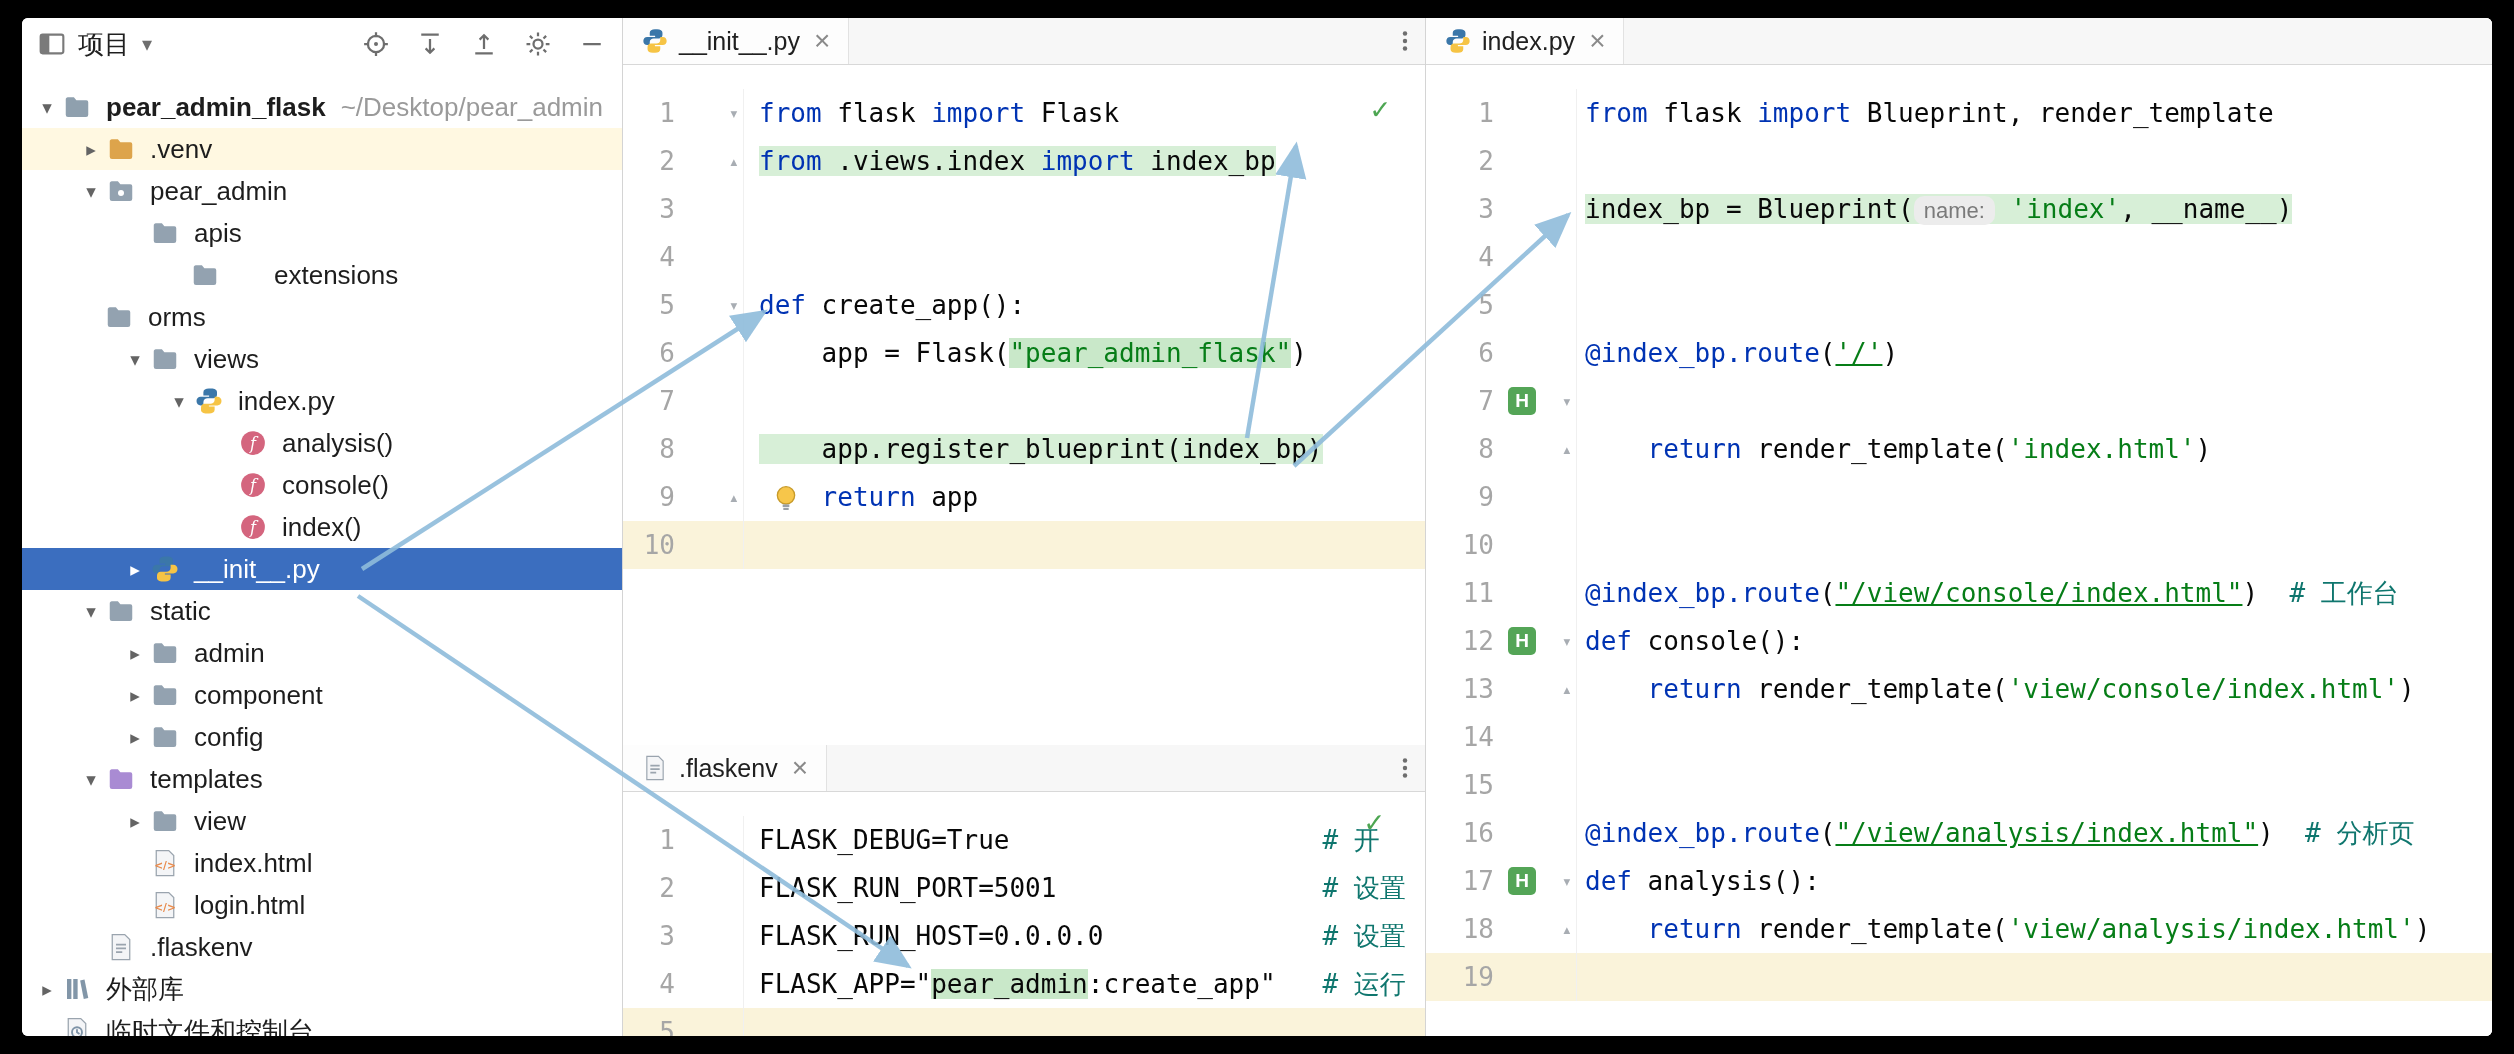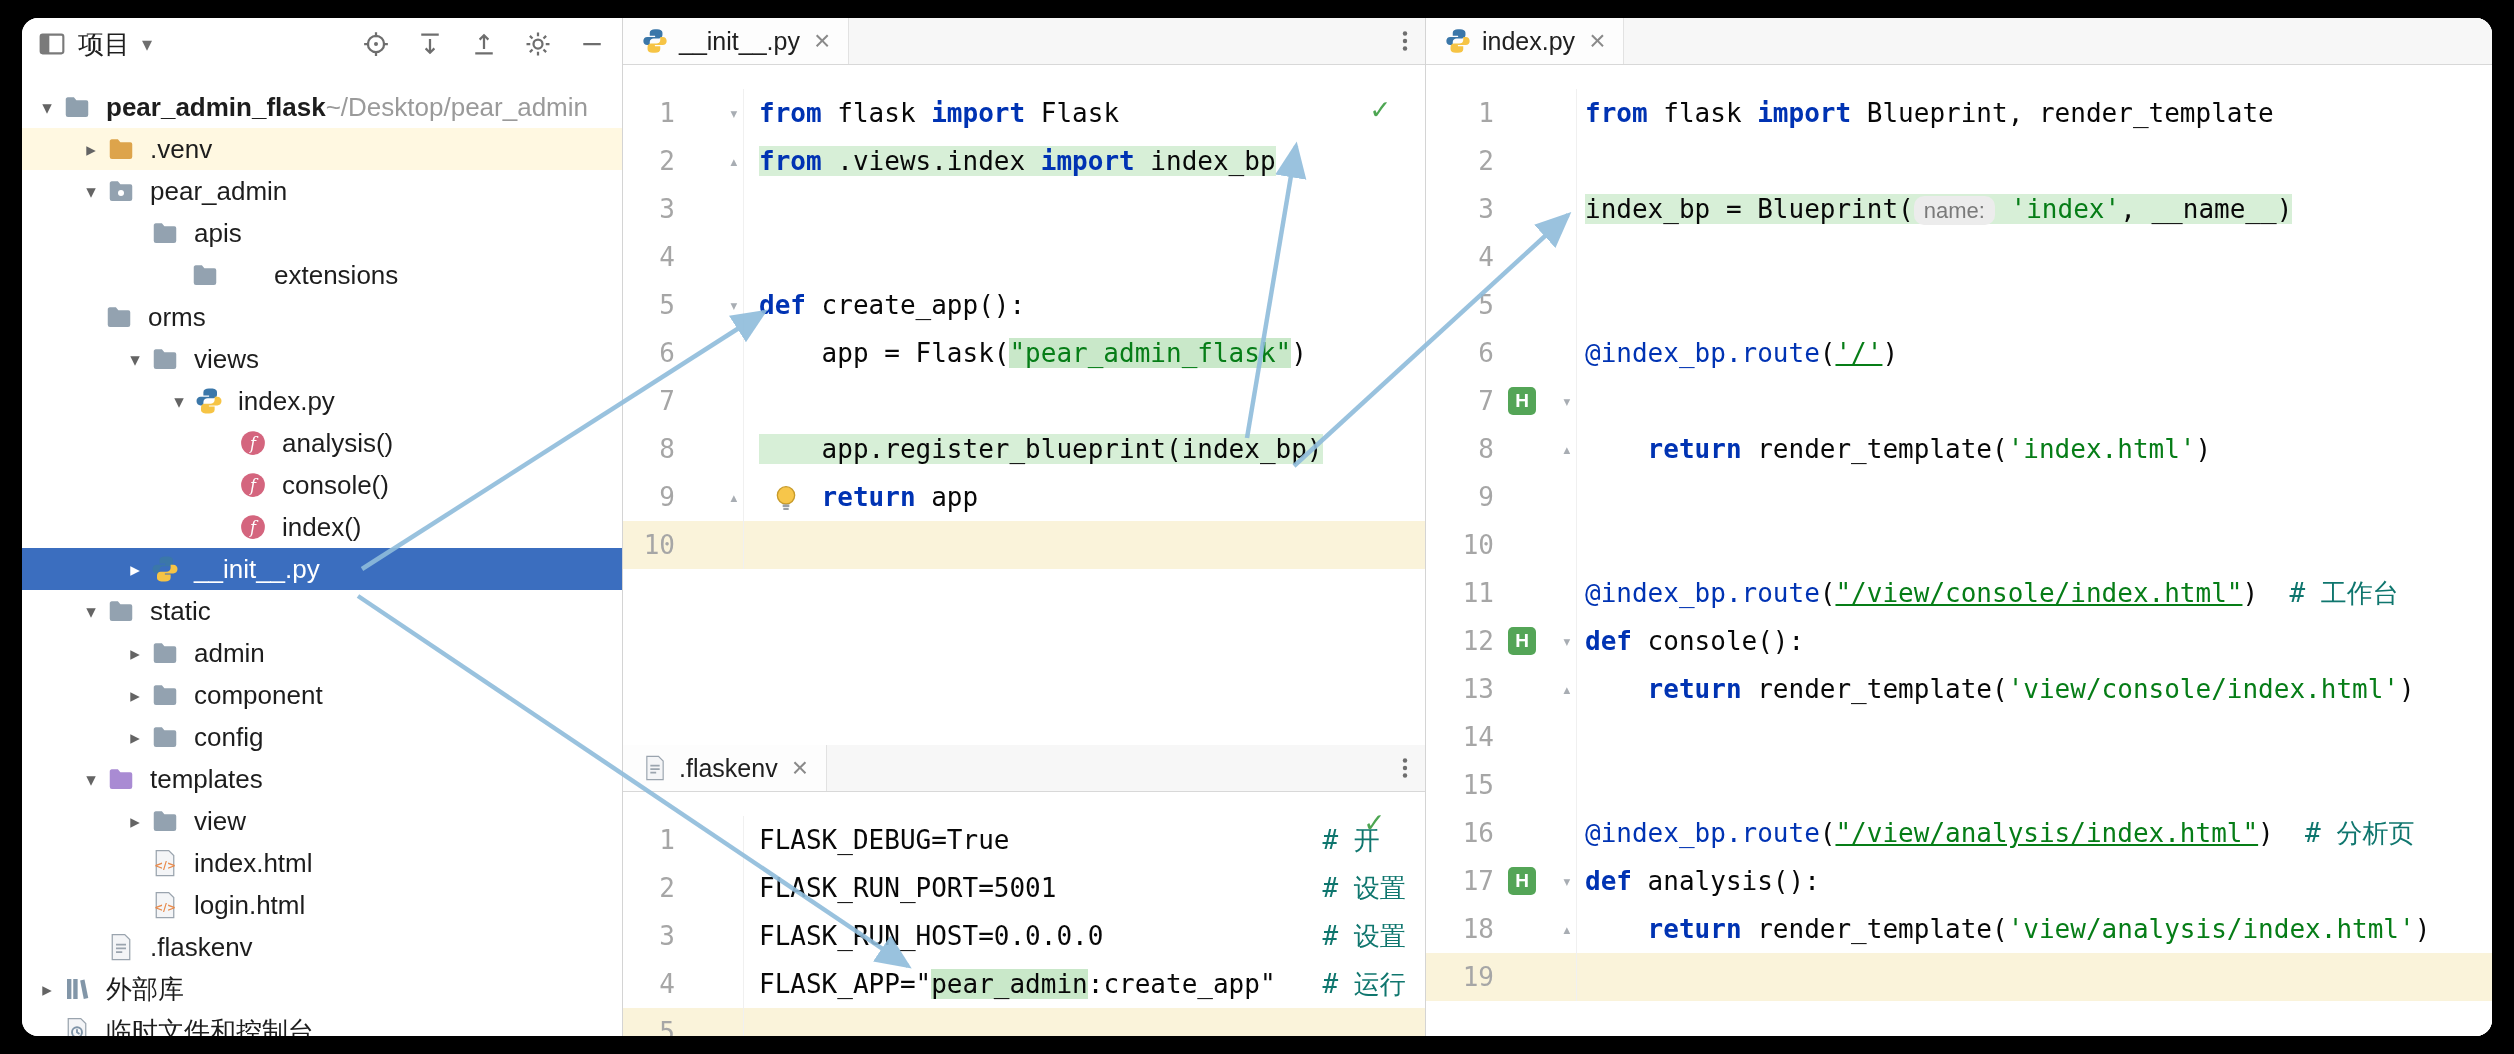--- a/index.html
+++ b/index.html
@@ -1,35 +1,35 @@
 <!DOCTYPE html>
 <html><head>
 <meta charset="utf-8">
 <style>
   html,body{margin:0;padding:0;width:2514px;height:1054px;background:#000;overflow:hidden;
             font-family:"Liberation Sans",sans-serif;}
   .window{position:absolute;left:22px;top:18px;width:2470px;height:1018px;background:#fff;
-          border-radius:16px;overflow:hidden;display:flex;}
+          border-radius:6px;overflow:hidden;display:flex;}
   
   .project{width:600px;flex:none;display:flex;flex-direction:column;border-right:1px solid #D4D4D4;background:#fff;}
   .pheader{height:52px;flex:none;display:flex;align-items:center;padding:0 14px;gap:10px;}
   .ptool{width:32px;height:32px;flex:none;}
   .ptitle{font-size:26px;color:#1F1F1F;}
   .pcaret{color:#6E6E6E;font-size:20px;margin-left:2px;}
   .pactions{margin-left:auto;display:flex;gap:22px;align-items:center;}
   .hicon{width:32px;height:32px;display:flex;align-items:center;justify-content:center;}
   .hicon svg{width:30px;height:30px;}
   .ptree{flex:1;padding-top:16px;overflow:hidden;font-size:26px;white-space:nowrap;}
   .trow{height:42px;display:flex;align-items:center;}
   .chev{width:30px;flex:none;text-align:center;color:#646464;font-size:19px;}
   .ticon{width:34px;height:30px;flex:none;margin-right:10px;display:flex;align-items:center;}
   .ticon svg{width:30px;height:30px;}
   .tlabel{color:#1D1D1D;}
   .tlabel.b{font-weight:bold;}
-  .tsuffix{color:#9A9A9A;margin-left:0;text-align:center;}
+  .tsuffix{color:#9A9A9A;margin-left:15px;text-align:center;}
   .trow.sel{background:#3B6EBF;}
   .trow.sel .tlabel{color:#fff;}
   .trow.sel .chev{color:#fff;}
   
   .center{width:802px;flex:none;display:flex;flex-direction:column;border-right:1px solid #D4D4D4;}
   .edright{flex:1;display:flex;flex-direction:column;}
   .editor{display:flex;flex-direction:column;background:#fff;}
   .ed-top{height:727px;flex:none;}
   .ed-bottom{flex:1;}
   .tabs{height:46px;flex:none;background:#F7F7F7;border-bottom:1px solid #D8D8D8;display:flex;align-items:stretch;}
@@ -44,21 +44,21 @@
   .eline{display:flex;height:48px;line-height:48px;white-space:pre;}
   .eline.caret{background:#FAF3DA;}
   .gut{flex:none;position:relative;display:flex;align-items:center;border-right:1px solid #F0F0F0;}
   .ln{flex:none;text-align:right;color:#A6A6A6;}
   .gicon{flex:none;width:28px;height:28px;margin-left:14px;background:#54A557;color:#fff;border-radius:5px;
          font:bold 19px/28px "Liberation Sans",sans-serif;text-align:center;}
   .fold{position:absolute;right:4px;color:#A8ADB3;font-size:17px;line-height:1;}
   .code{flex:1;position:relative;padding-left:15px;color:#080808;}
   #ed-index .code{padding-left:8px;}
   .hlg{background:#D7EFD7;}
-  .tk-kw{color:#0033B3;font-weight:bold;margin-top:24px;}
+  .tk-kw{color:#0033B3;font-weight:normal;margin-top:24px;}
   .tk-p{color:#080808;}
   .tk-str{color:#067D17;}
   .tk-strh{color:#067D17;background:#C9E8C9;}
   .tk-hlp{color:#080808;background:#C9E8C9;}
   .tk-link{color:#067D17;text-decoration:underline;}
   .tk-cm{color:#0f766e;text-align:right;}
   .tk-deco{color:#0033B3;}
   .tk-hint{color:#7A7A7A;background:#ECECEC;border-radius:10px;padding:2px 10px;
            font-family:"Liberation Sans",sans-serif;font-size:22px;}
   .bulb{position:absolute;left:26px;top:8px;width:32px;height:32px;}

